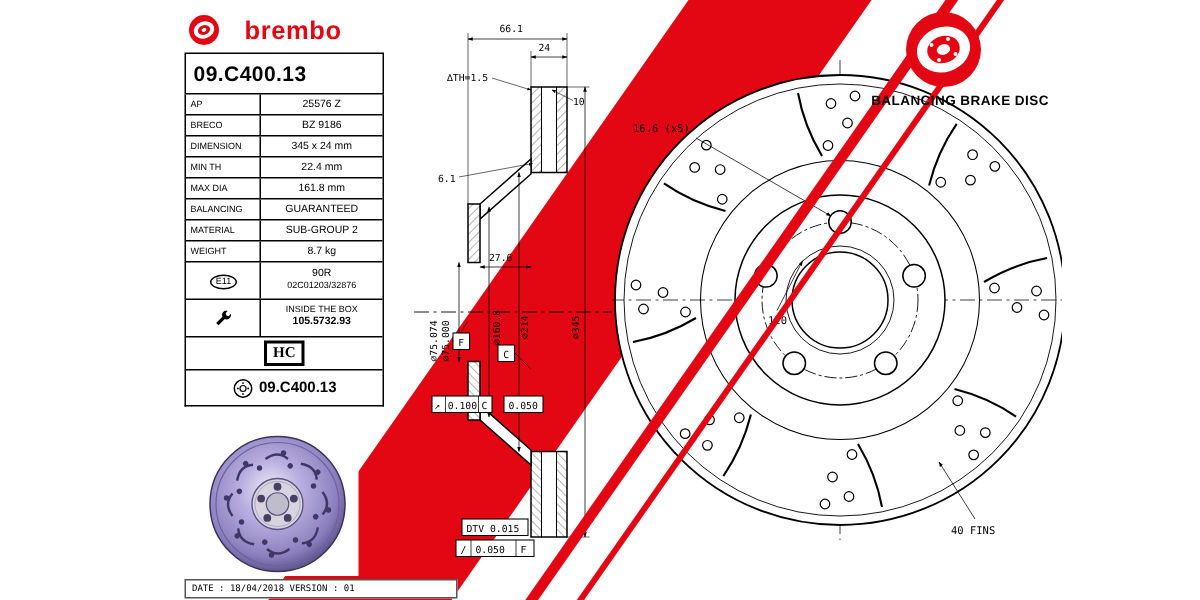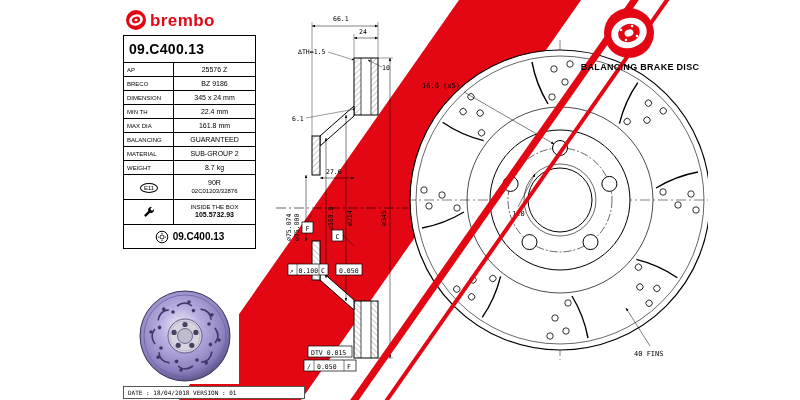--- a/index.html
+++ b/index.html
@@ -6,21 +6,21 @@
   .page{position:relative;width:800px;height:400px;background:#fff;overflow:hidden;
         font-family:"Liberation Sans",sans-serif;color:#000;}
   
   .stripe{position:absolute;background:#e30613;}
   .stripe-main{left:330px;top:-120px;width:100px;height:640px;transform:rotate(35deg);z-index:0;}
   .stripe-thin1{left:491px;top:-120px;width:7px;height:640px;transform:rotate(35deg);z-index:5;}
   .stripe-thin2{left:525px;top:-120px;width:4px;height:640px;transform:rotate(35deg);z-index:5;}
 
   
   .panel{position:absolute;left:123px;top:6px;width:133px;background:#fff;z-index:3;}
-  .logo-row{display:flex;align-items:center;gap:3px;padding:3px 2px 4px 2px;}
+  .logo-row{display:flex;align-items:center;gap:16px;padding:3px 2px 4px 2px;}
   .logo-text{color:#e30613;font-weight:bold;font-size:17px;letter-spacing:.4px;line-height:1;}
   .pn{border:1px solid #000;font-weight:bold;font-size:14px;padding:5px 5px;letter-spacing:.3px;}
   .spec-table{border:1px solid #000;border-top:none;}
   .srow{display:flex;border-bottom:1px solid #000;min-height:13px;align-items:stretch;}
   .srow:last-child{border-bottom:none;}
   .slabel{width:44px;border-right:1px solid #000;font-size:6px;padding:2px 2px 1px 3px;
           display:flex;align-items:center;}
   .svalue{flex:1;font-size:7px;display:flex;align-items:center;justify-content:center;
           text-align:center;padding:1px 2px;}
   .svalue.col{flex-direction:column;justify-content:center;line-height:1.25;}
@@ -112,20 +112,23 @@
       <div class="srow tall">
         <div class="slabel" style="justify-content:center;">
           <svg width="12" height="12" viewBox="0 0 12 12">
             <path d="M10.8 2.1a2.9 2.9 0 0 1-3.9 3.6L2.7 9.9 1.1 8.3l4.2-4.2A2.9 2.9 0 0 1 8.9.2L7.4 1.7l.5 1.6 1.6.5z" fill="#000"></path>
           </svg>
         </div>
         <div class="svalue col">
           <span class="tiny">INSIDE THE BOX</span>
           <span class="bold">105.5732.93</span>
         </div>
+      </div>
+      <div class="srow center-row" style="min-height:17px;">
+        <span class="hc">HC</span>
       </div>
       <div class="srow center-row" style="min-height:19px;">
         <svg width="14" height="14" viewBox="0 0 14 14">
           <circle cx="7" cy="7" r="5.8" fill="none" stroke="#000" stroke-width="1"></circle>
           <circle cx="7" cy="7" r="2" fill="none" stroke="#000" stroke-width="0.8"></circle>
           <circle cx="7" cy="3.4" r="0.6" fill="#000"></circle>
             <circle cx="10.4" cy="7" r="0.6" fill="#000"></circle>
           <circle cx="7" cy="10.6" r="0.6" fill="#000"></circle>
             <circle cx="3.6" cy="7" r="0.6" fill="#000"></circle>
         </svg>

